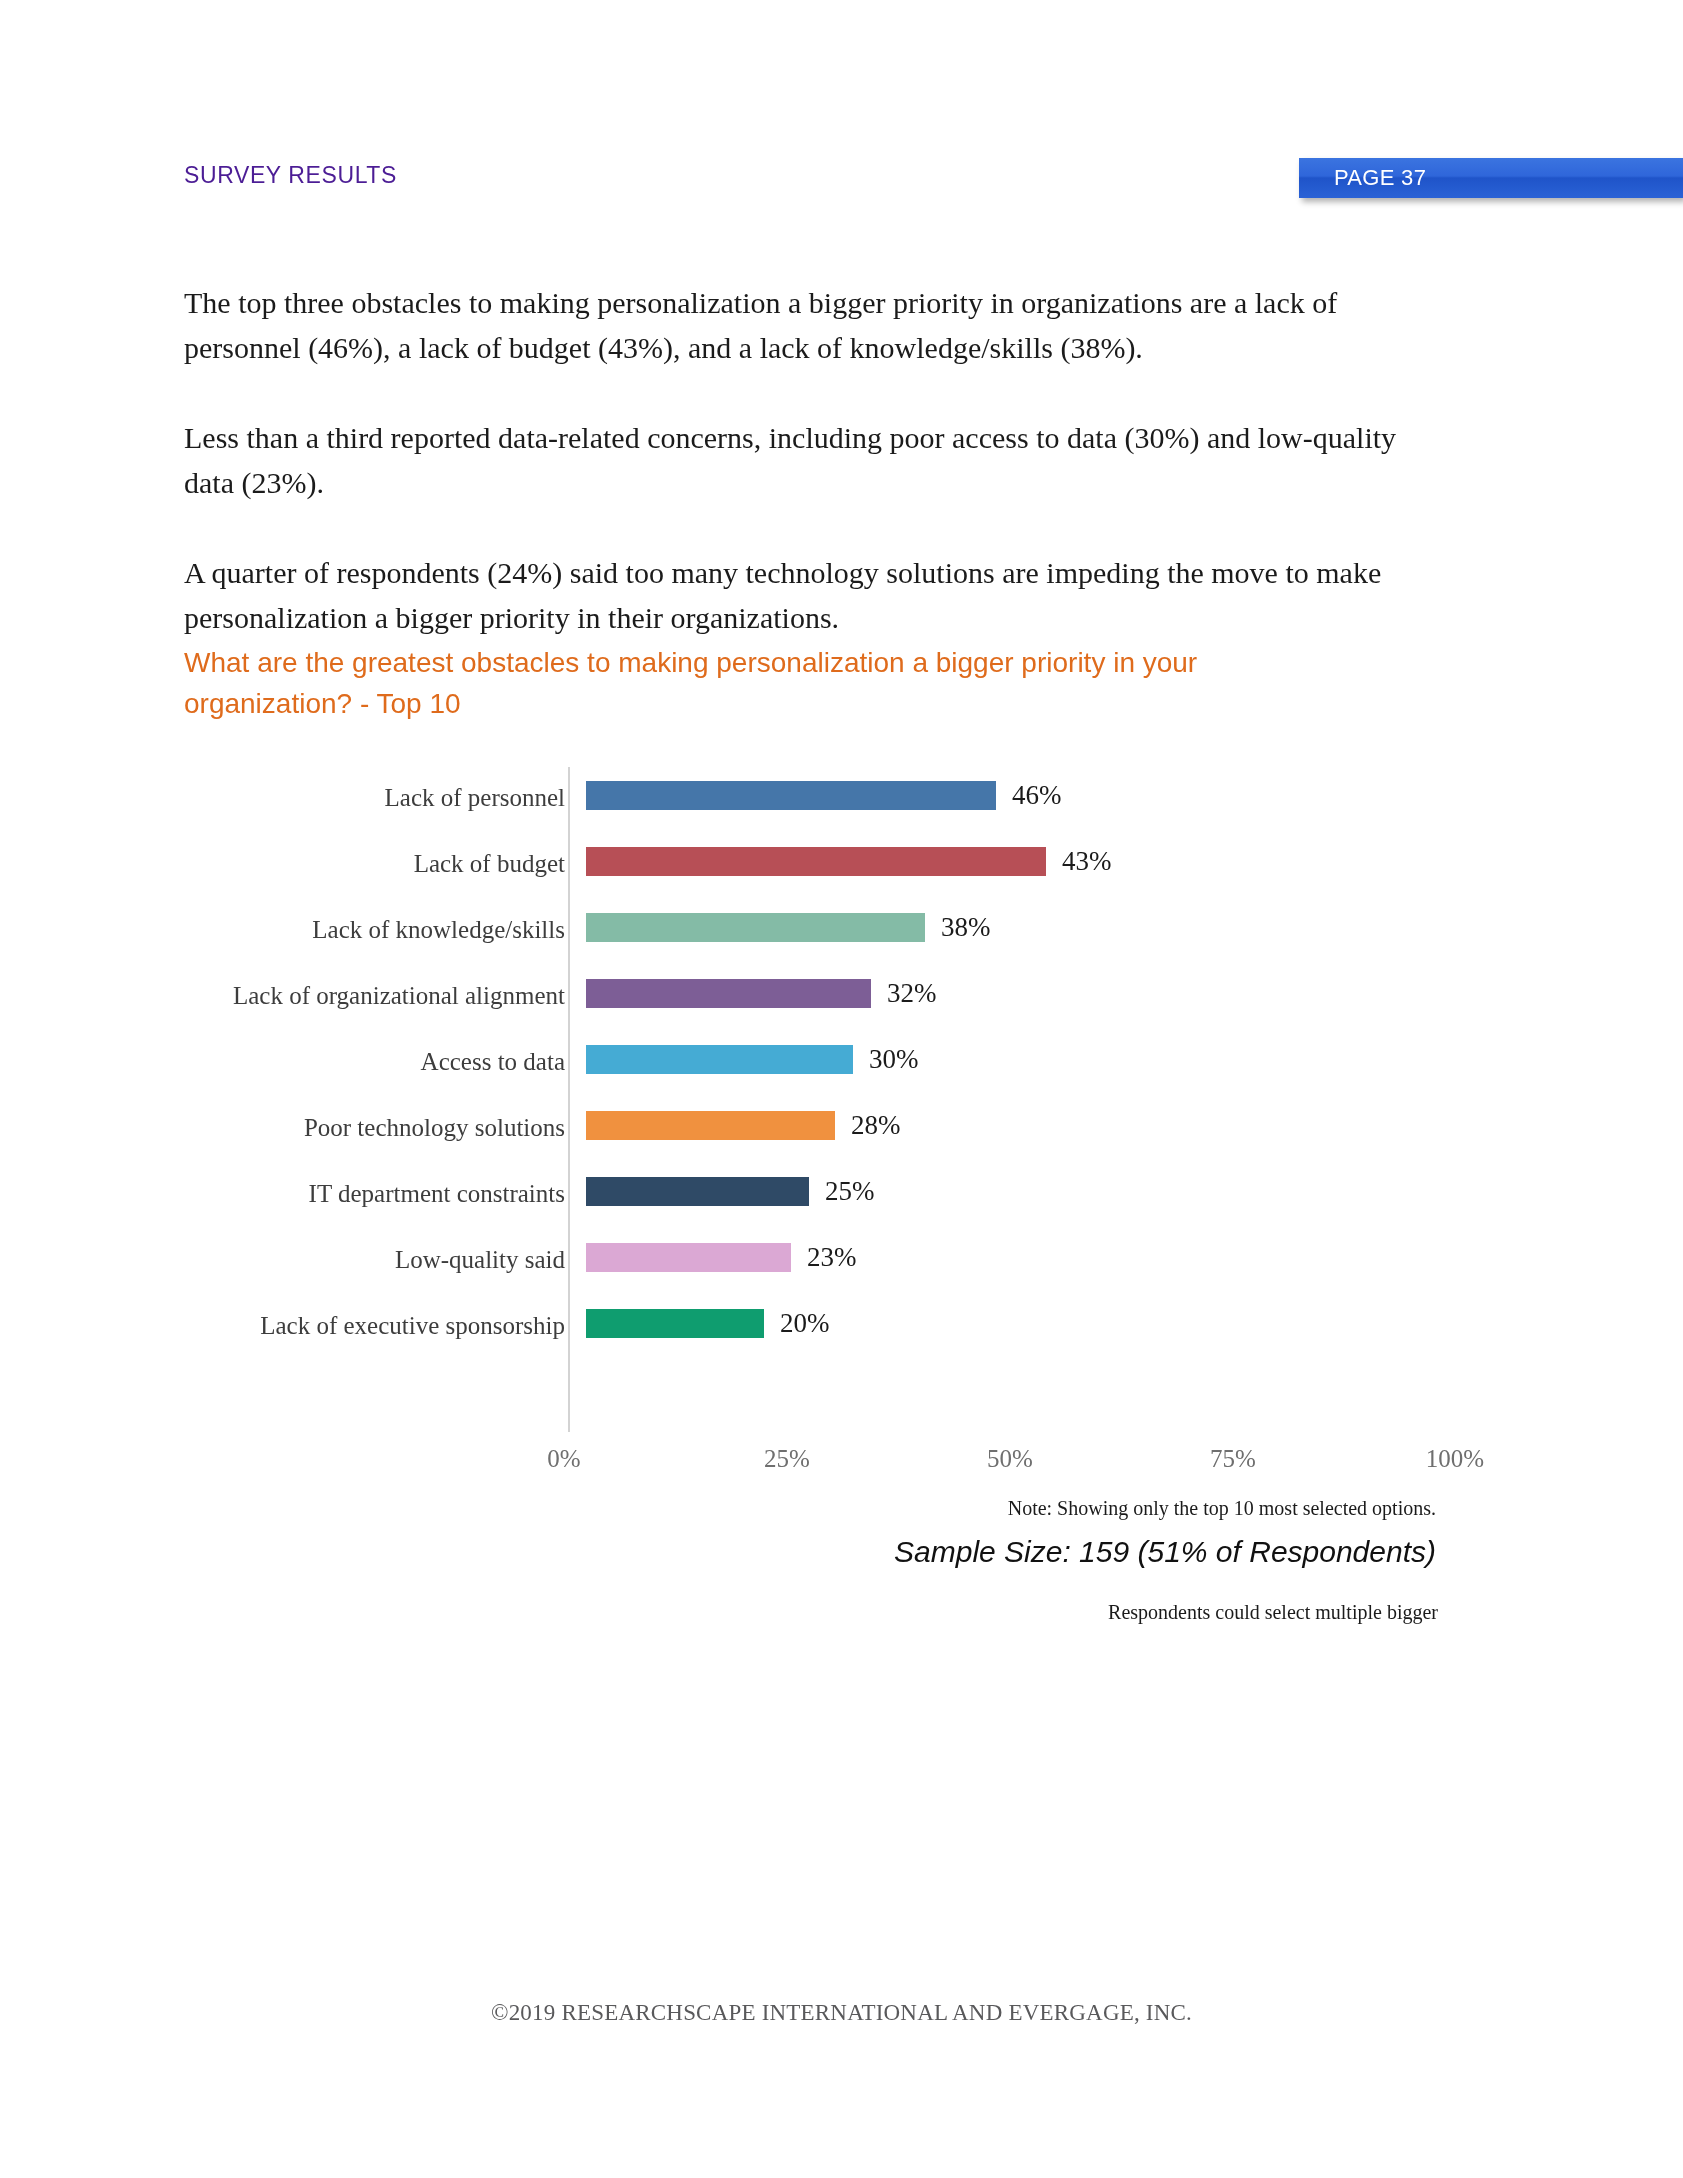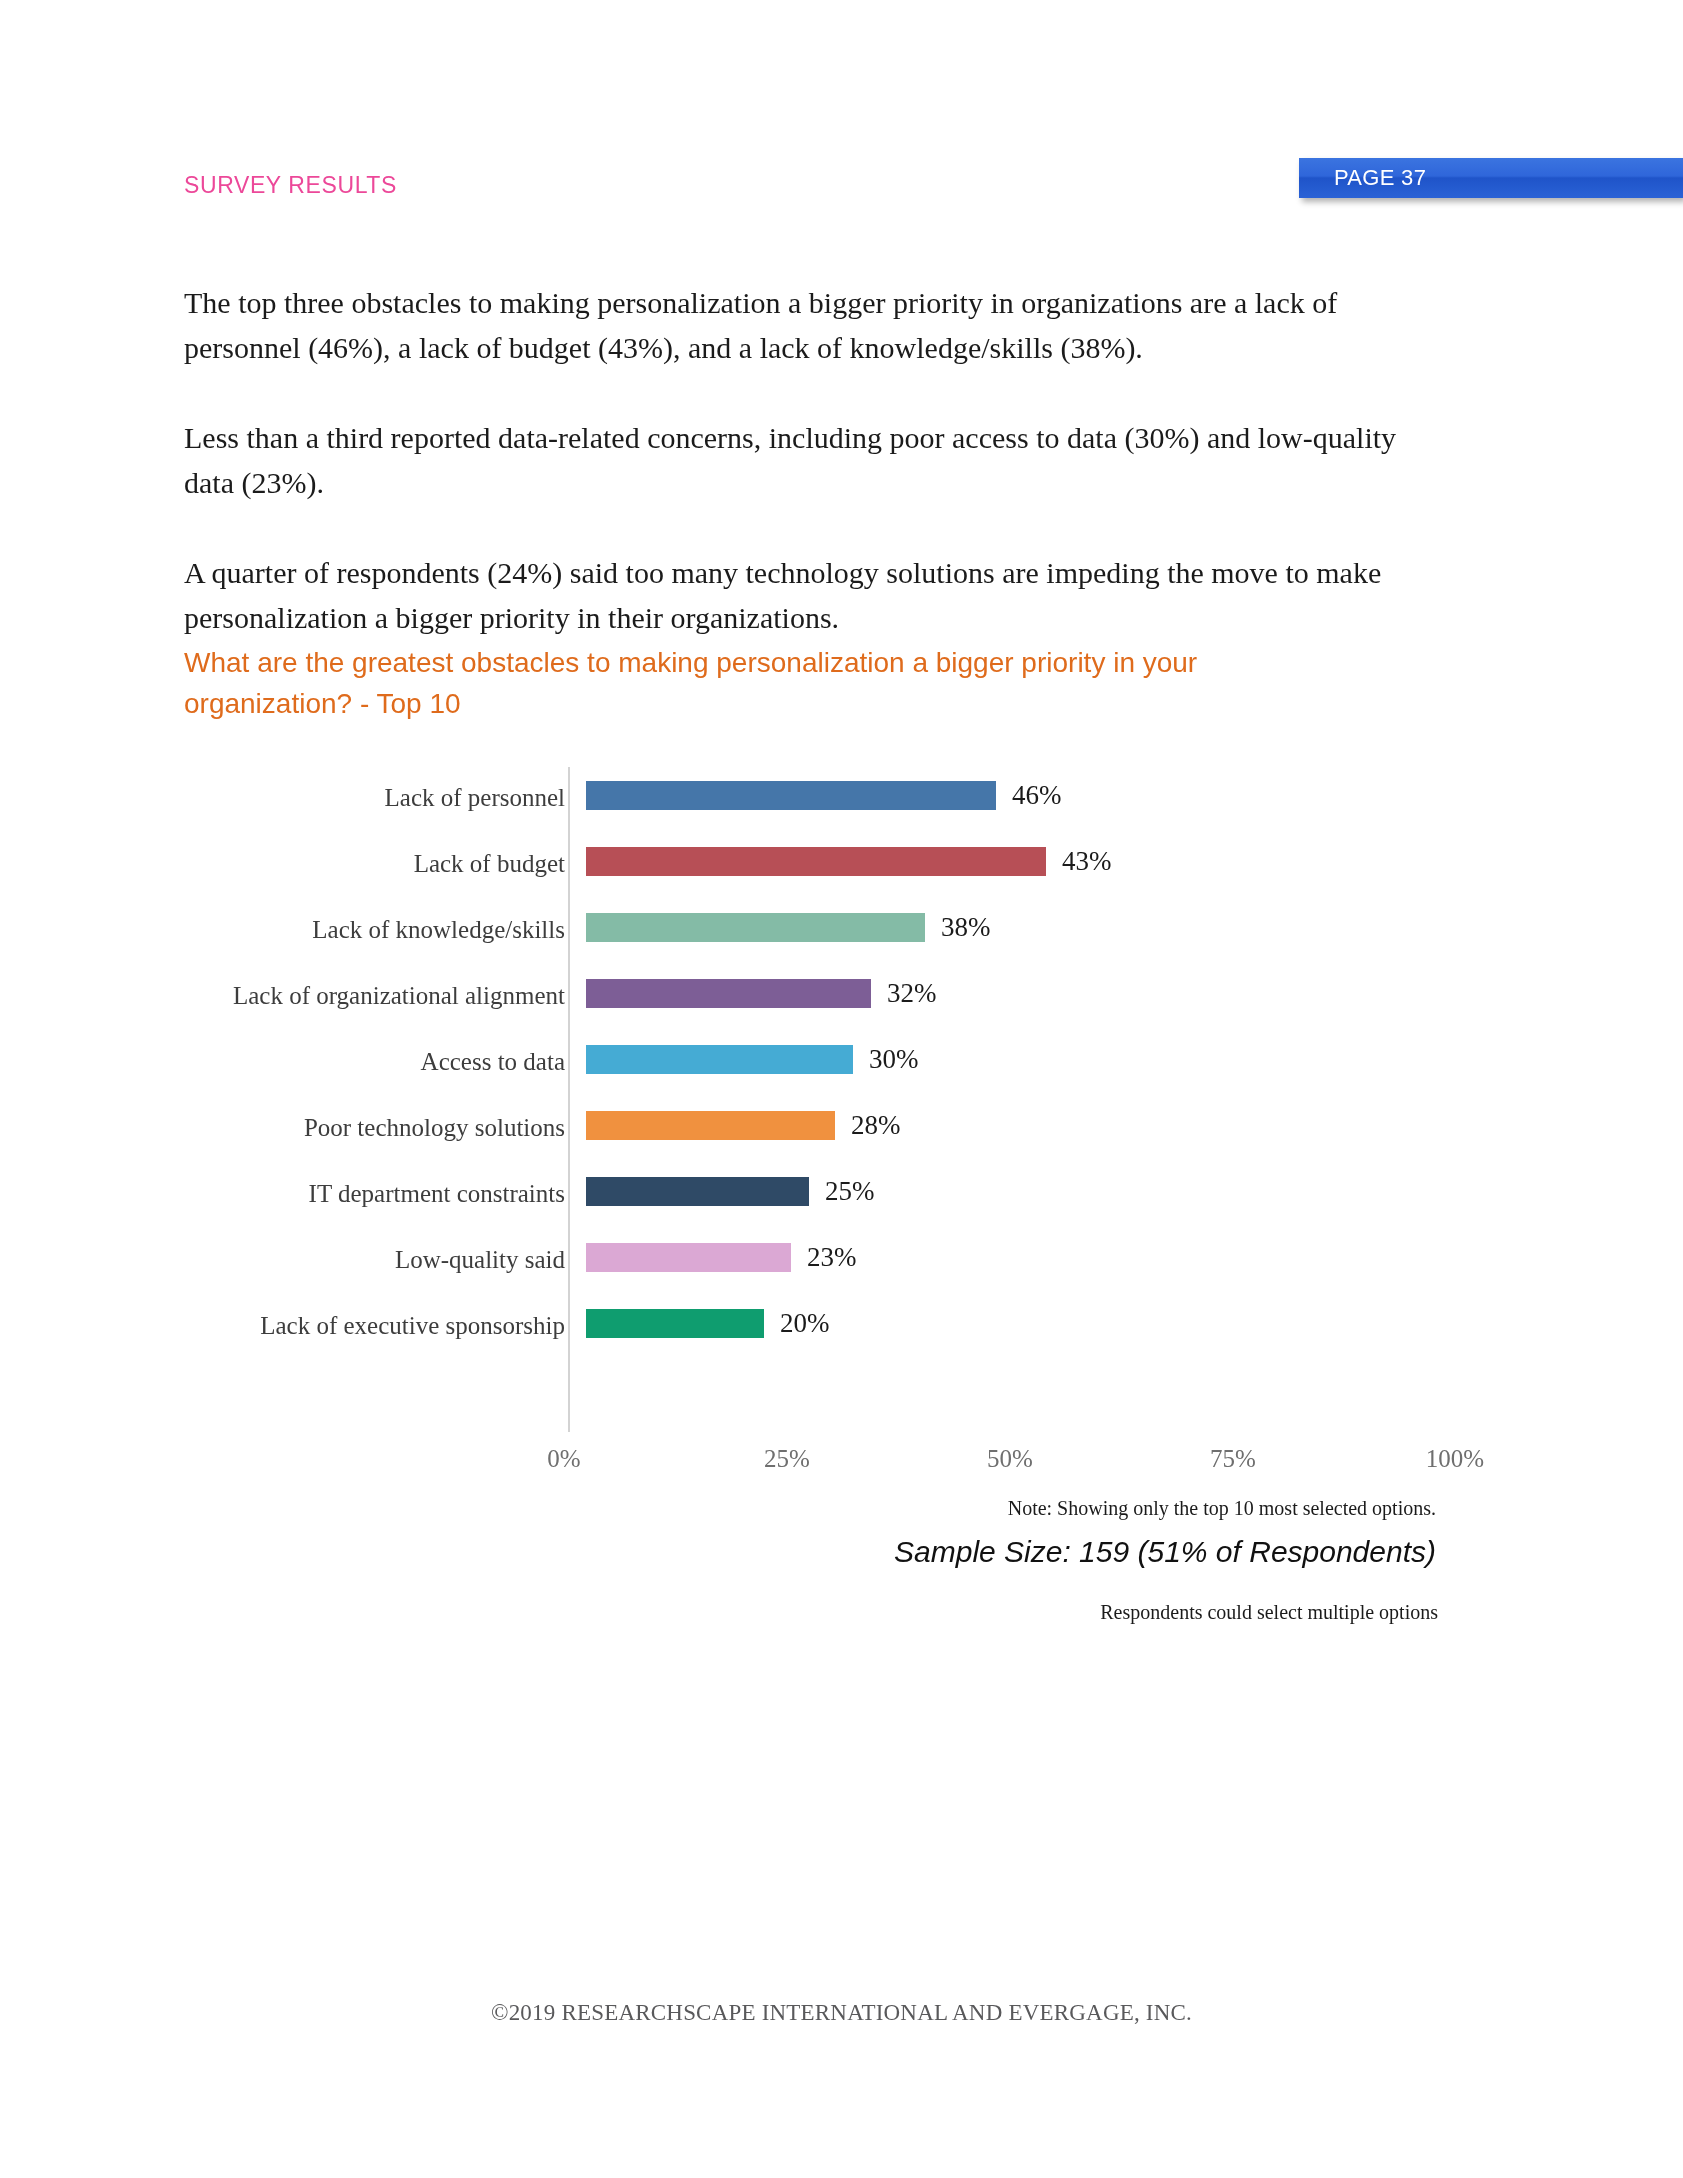--- a/index.html
+++ b/index.html
@@ -19,25 +19,25 @@
   .header {
     position: absolute;
     top: 158px;
     left: 0;
     width: 1683px;
     height: 46px;
   }
   .header-eyebrow {
     position: absolute;
     left: 184px;
-    top: 14px;
+    top: 4px;
     font-family: "Liberation Sans", sans-serif;
     font-size: 23px;
     letter-spacing: 0.6px;
-    color: #ec4899;
+    color: #4c1d95;
     white-space: nowrap;
   }
   .page-badge {
     position: absolute;
     left: 1299px;
     top: 0px;
     width: 384px;
     height: 40px;
     background: linear-gradient(to bottom, #3b74e0 0%, #2f66da 45%, #1f54c9 50%, #2a62d6 100%);
     box-shadow: 3px 4px 6px rgba(0,0,0,0.30);
@@ -292,16 +292,16 @@
       <div class="xtick" style="left: 564px;">0%</div>
       <div class="xtick" style="left: 787px;">25%</div>
       <div class="xtick" style="left: 1010px;">50%</div>
       <div class="xtick" style="left: 1233px;">75%</div>
       <div class="xtick" style="left: 1455px;">100%</div>
     </div>
 </div>
 
 <div class="note-top10">Note: Showing only the top 10 most selected options.</div>
 <div class="sample-size">Sample Size: 159 (51% of Respondents)</div>
-<div class="multi-note">Respondents could select multiple options</div>
+<div class="multi-note">Respondents could select multiple bigger</div>
 
 <div class="footer">©2019  RESEARCHSCAPE INTERNATIONAL AND EVERGAGE, INC.</div>
 
 
 </body></html>

